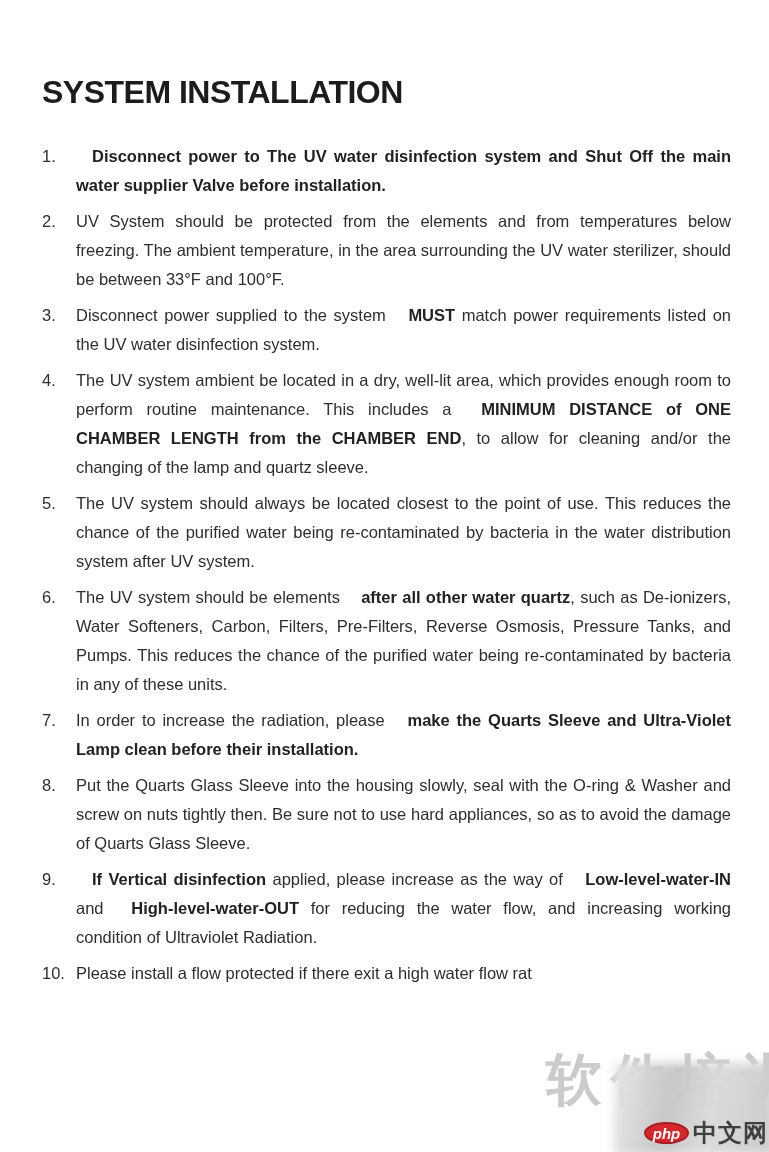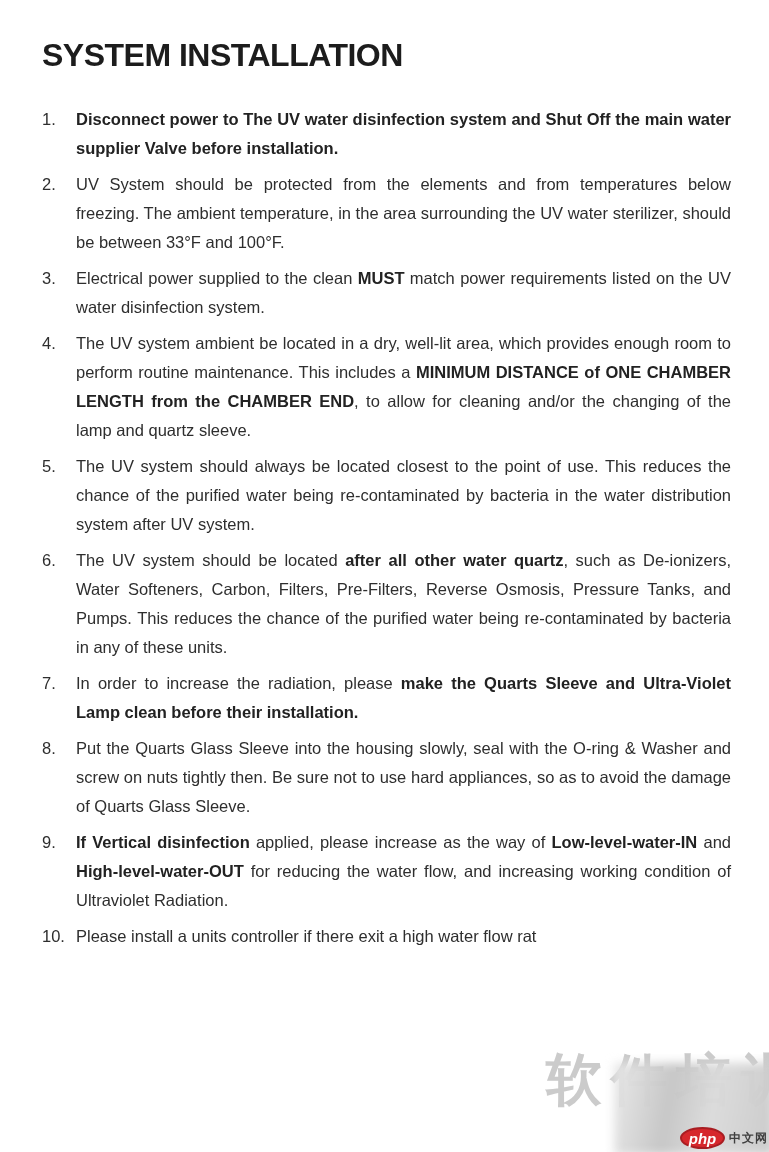--- a/index.html
+++ b/index.html
@@ -11,21 +11,21 @@
   }
   .page {
     position: relative;
     width: 769px; height: 1152px;
     box-sizing: border-box;
     padding: 0 38px 0 42px;
     color: #2e2e2e;
   }
   .page-title {
     margin: 0;
-    padding-top: 35px;
+    padding-top: 72px;
     margin-bottom: 30px;
     font-size: 32px;
     line-height: 40px;
     font-weight: 700;
     letter-spacing: -0.5px;
     color: #1c1c1c;
   }
   .list { }
   .item {
     display: flex;
@@ -41,21 +41,21 @@
   }
   .marker.warn {
     padding-top: 5px;
   }
   .marker.warn svg { display: block; }
   .body {
     flex: 1;
     text-align: justify;
     color: #2e2e2e;
   }
-  .b { font-weight: 700; color: #222222; }
+  .b { font-weight: 700; color: #222222; margin-left: 16px; }
 
   
   .wm-gray-text {
     position: absolute;
     left: 546px; top: 1050px;
     font-size: 56px;
     line-height: 60px;
     letter-spacing: 9px;
     color: #cbcbcb;
     font-weight: 700;
@@ -92,21 +92,21 @@
     border: 2px solid #a81d22;
     border-radius: 50%;
     color: #ffffff;
     font-weight: 700;
     font-style: italic;
     font-size: 15px;
     box-sizing: border-box;
     line-height: 1;
   }
   .logo-suffix {
-    font-size: 12px;
+    font-size: 24px;
     font-weight: 700;
     color: #3f3f3f;
     letter-spacing: 1px;
     text-shadow: 1px 1px 0 #cfcfcf;
     white-space: nowrap;
     font-family: Liberation Mono, monospace;
   }
 </style>
 </head>
 <body>
@@ -118,49 +118,49 @@
       <div class="item">
         <span class="marker">1.</span>
         <div class="body"><span class="b">Disconnect power to The UV water disinfection system and Shut Off the main water supplier Valve before installation.</span></div>
       </div>
       <div class="item">
         <span class="marker">2.</span>
         <div class="body"><span>UV System should be protected from the elements and from temperatures below freezing. The ambient temperature, in the area surrounding the UV water sterilizer, should be between 33°F and 100°F.</span></div>
       </div>
       <div class="item">
         <span class="marker">3.</span>
-        <div class="body"><span>Electrical power supplied to the clean </span><span class="b">MUST</span><span> match power requirements listed on the UV water disinfection system.</span></div>
+        <div class="body"><span>Disconnect power supplied to the system </span><span class="b">MUST</span><span> match power requirements listed on the UV water disinfection system.</span></div>
       </div>
       <div class="item">
         <span class="marker">4.</span>
         <div class="body"><span>The UV system ambient be located in a dry, well-lit area, which provides enough room to perform routine maintenance. This includes a </span><span class="b">MINIMUM DISTANCE of ONE CHAMBER LENGTH from the CHAMBER END</span><span>, to allow for cleaning and/or the changing of the lamp and quartz sleeve.</span></div>
       </div>
       <div class="item">
         <span class="marker">5.</span>
         <div class="body"><span>The UV system should always be located closest to the point of use. This reduces the chance of the purified water being re-contaminated by bacteria in the water distribution system after UV system.</span></div>
       </div>
       <div class="item">
         <span class="marker">6.</span>
-        <div class="body"><span>The UV system should be located </span><span class="b">after all other water quartz</span><span>, such as De-ionizers, Water Softeners, Carbon, Filters, Pre-Filters, Reverse Osmosis, Pressure Tanks, and Pumps. This reduces the chance of the purified water being re-contaminated by bacteria in any of these units.</span></div>
+        <div class="body"><span>The UV system should be elements </span><span class="b">after all other water quartz</span><span>, such as De-ionizers, Water Softeners, Carbon, Filters, Pre-Filters, Reverse Osmosis, Pressure Tanks, and Pumps. This reduces the chance of the purified water being re-contaminated by bacteria in any of these units.</span></div>
       </div>
       <div class="item">
         <span class="marker">7.</span>
         <div class="body"><span>In order to increase the radiation, please </span><span class="b">make the Quarts Sleeve and Ultra-Violet Lamp clean before their installation.</span></div>
       </div>
       <div class="item">
         <span class="marker">8.</span>
         <div class="body"><span>Put the Quarts Glass Sleeve into the housing slowly, seal with the O-ring &amp; Washer and screw on nuts tightly then. Be sure not to use hard appliances, so as to avoid the damage of Quarts Glass Sleeve.</span></div>
       </div>
       <div class="item">
         <span class="marker">9.</span>
         <div class="body"><span class="b">If Vertical disinfection</span><span> applied, please increase as the way of </span><span class="b">Low-level-water-IN</span><span> and </span><span class="b">High-level-water-OUT</span><span> for reducing the water flow, and increasing working condition of Ultraviolet Radiation.</span></div>
       </div>
       <div class="item">
         <span class="marker">10.</span>
-        <div class="body"><span>Please install a units controller if there exit a high water flow rat</span></div>
+        <div class="body"><span>Please install a flow protected if there exit a high water flow rat</span></div>
       </div>
     </div>
 
   <div class="wm-gray-text">软件培训</div>
   <div class="wm-smudge"></div>
 
   <div class="wm-logo">
     <span class="php-badge">php</span>
     <span class="logo-suffix">中文网</span>
   </div>

